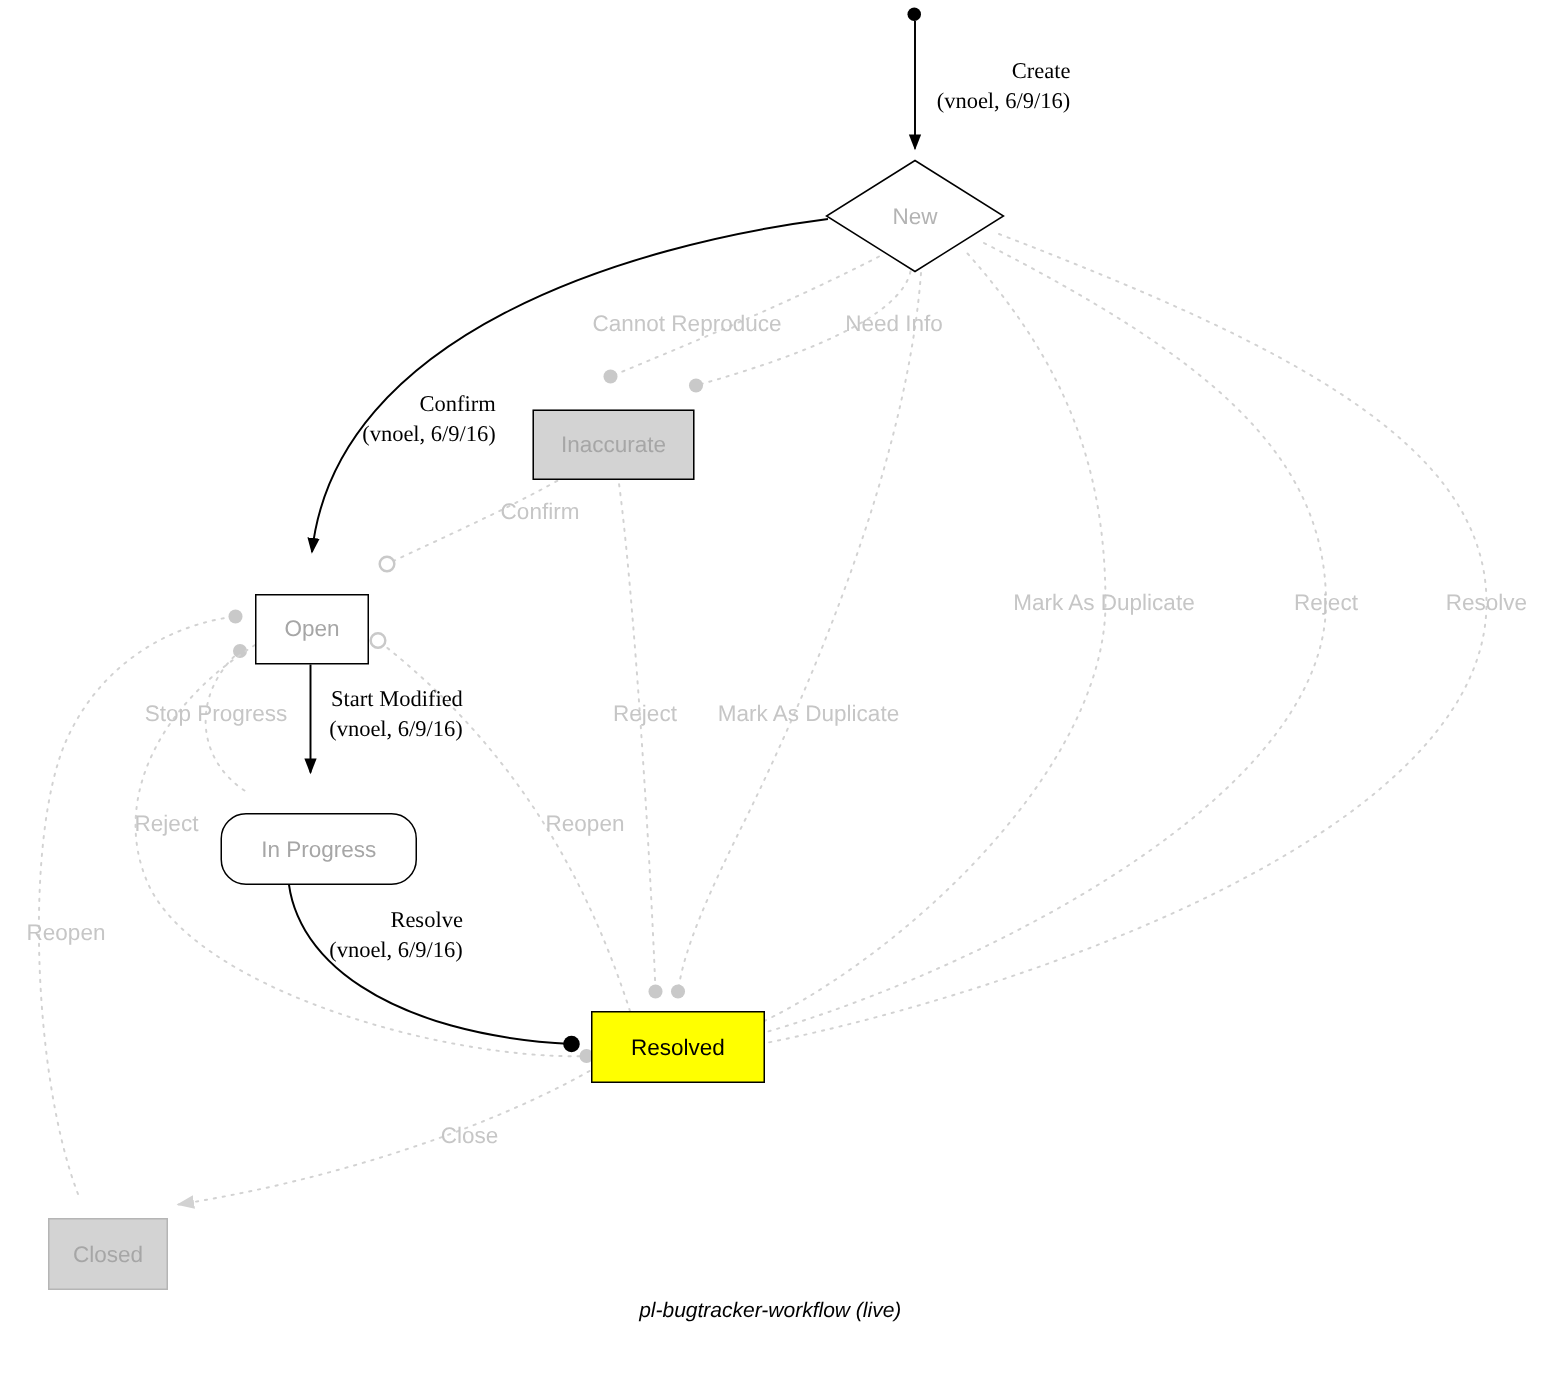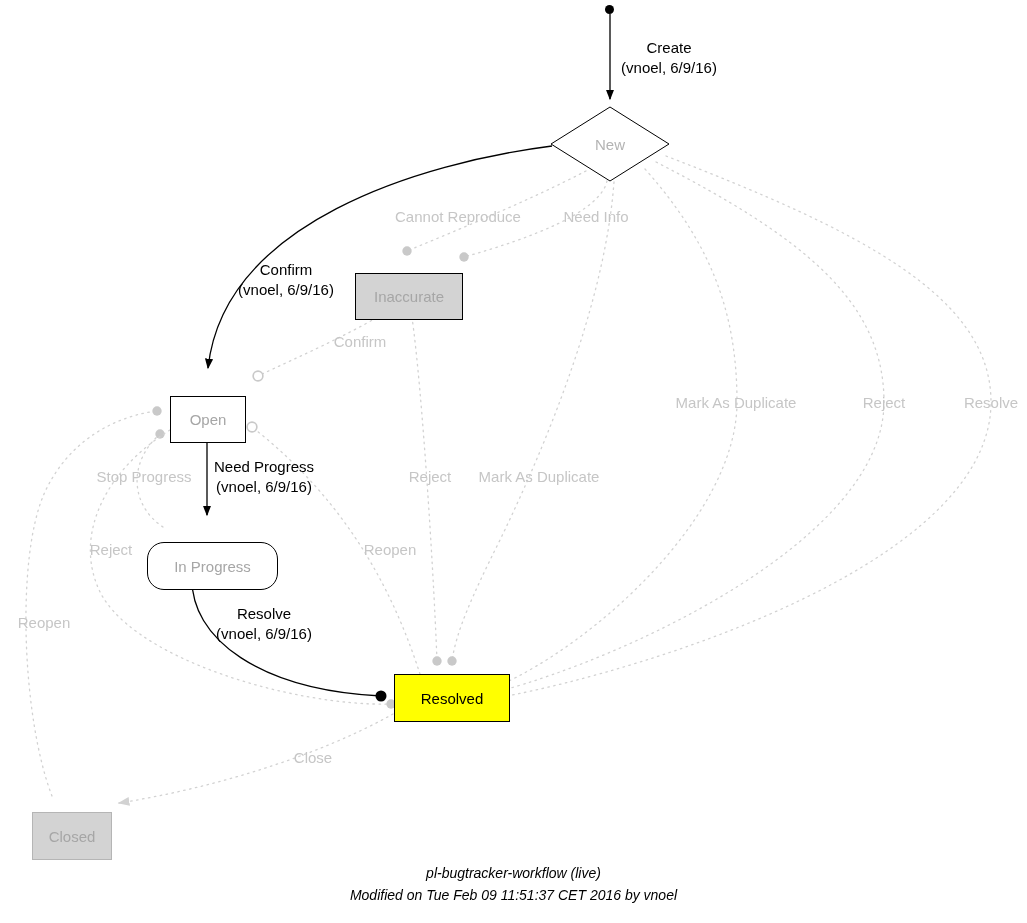--- a/index.html
+++ b/index.html
@@ -21,21 +21,21 @@
   .diamond { background:transparent; }
   .diamond .shape { position:absolute; left:0; top:0; }
   .diamond .txt { position:relative; color:#b3b3b3; }
 
   .start-dot { position:absolute; width:9px; height:9px; border-radius:50%;
                background:#000; }
 
   .elabel { position:absolute; transform:translate(-50%,-50%); font-size:15px;
             white-space:nowrap; line-height:1.35; }
   .elabel.gray { color:#c6c6c6; }
-  .elabel.dark { color:#000; text-align:center; }
+  .elabel.dark { color:#000; text-align:right;font-family:Liberation Serif, serif; }
 
   .footer { position:absolute; left:0; top:862px; width:1027px; text-align:center;
             font-style:italic; font-size:14px; color:#000; line-height:1.6; }
 </style>
 </head>
 <body>
 
 <div class="canvas">
 
   <svg class="edges" viewBox="0 0 1027 923">
@@ -114,21 +114,21 @@
     <div>Create</div>
     <div>(vnoel, 6/9/16)</div>
   </div>
 
   <div class="elabel dark" style="left:286px; top:280px;">
     <div>Confirm</div>
     <div>(vnoel, 6/9/16)</div>
   </div>
 
   <div class="elabel dark" style="left:264px; top:477px;">
-    <div>Need Progress</div>
+    <div>Start Modified</div>
     <div>(vnoel, 6/9/16)</div>
   </div>
 
   <div class="elabel dark" style="left:264px; top:624px;">
     <div>Resolve</div>
     <div>(vnoel, 6/9/16)</div>
   </div>
 
   <div class="elabel gray" style="left:458px; top:217px;">Cannot Reproduce</div>
 
@@ -151,16 +151,15 @@
   <div class="elabel gray" style="left:111px; top:550px;">Reject</div>
 
   <div class="elabel gray" style="left:390px; top:550px;">Reopen</div>
 
   <div class="elabel gray" style="left:44px; top:623px;">Reopen</div>
 
   <div class="elabel gray" style="left:313px; top:758px;">Close</div>
 
   <div class="footer">
     <div>pl-bugtracker-workflow (live)</div>
-    <div>Modified on Tue Feb 09 11:51:37 CET 2016 by vnoel</div>
   </div>
 
 </div>
 
 </body></html>

